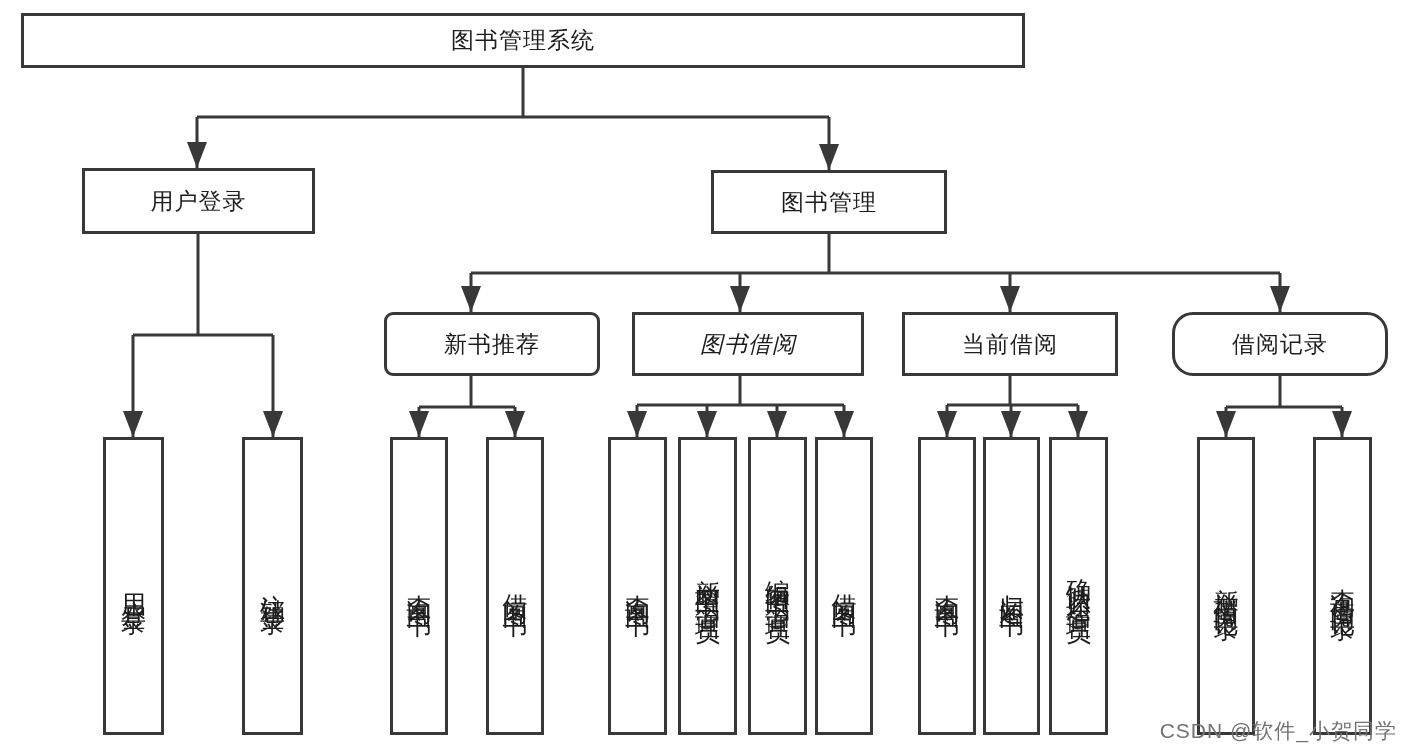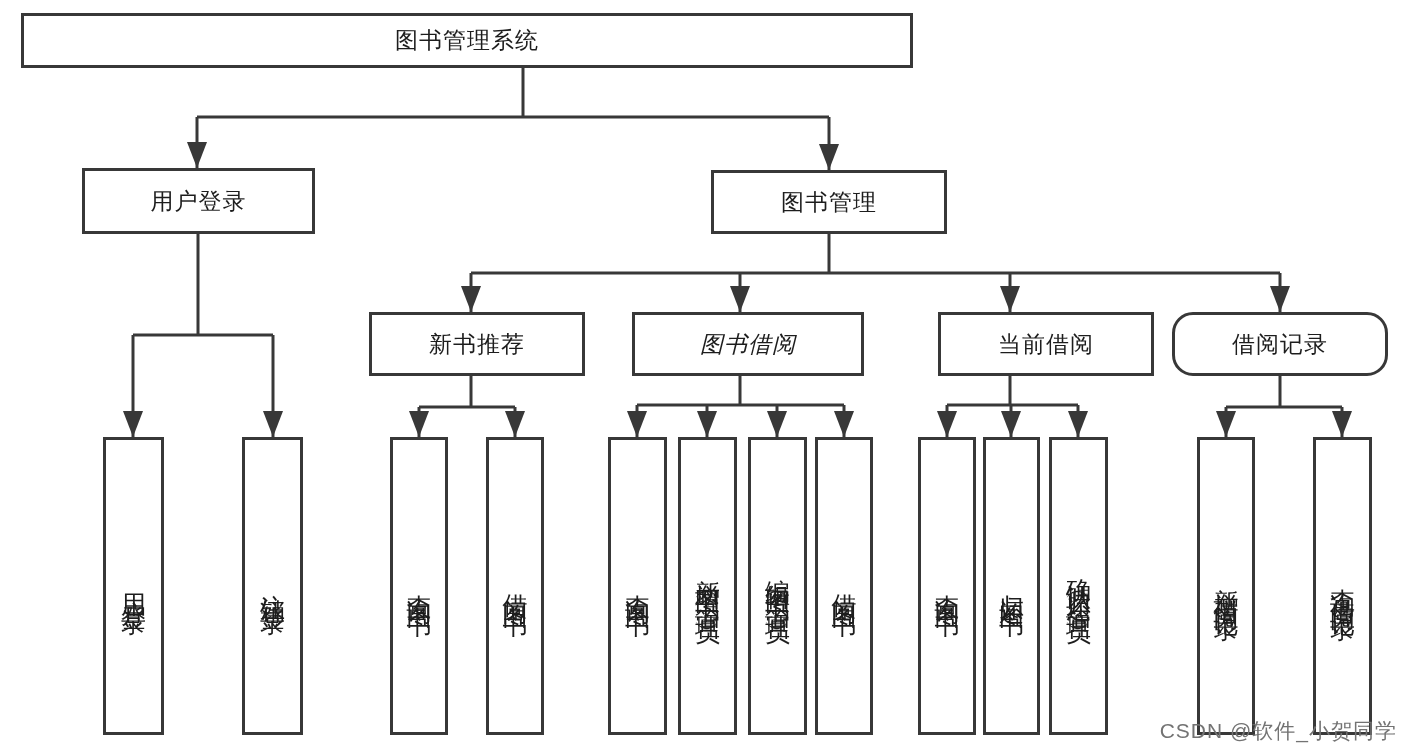--- a/index.html
+++ b/index.html
@@ -59,38 +59,38 @@
       <line x1="777" y1="405" x2="777" y2="437" marker-end="url(#arrow)"></line>
       <line x1="844" y1="405" x2="844" y2="437" marker-end="url(#arrow)"></line>
       <line x1="947" y1="405" x2="947" y2="437" marker-end="url(#arrow)"></line>
       <line x1="1011" y1="405" x2="1011" y2="437" marker-end="url(#arrow)"></line>
       <line x1="1078" y1="405" x2="1078" y2="437" marker-end="url(#arrow)"></line>
       <line x1="1226" y1="407" x2="1226" y2="437" marker-end="url(#arrow)"></line>
       <line x1="1342" y1="407" x2="1342" y2="437" marker-end="url(#arrow)"></line>
     </g>
   </svg>
 
-  <div class="node" style="left:21px;top:13px;width:892px;height:55px;">
+  <div class="node" style="left:21px;top:13px;width:1004px;height:55px;">
     <span class="hlabel">图书管理系统</span>
   </div>
 
   <div class="node" style="left:82px;top:168px;width:233px;height:66px;">
     <span class="hlabel">用户登录</span>
   </div>
   <div class="node" style="left:711px;top:170px;width:236px;height:64px;">
     <span class="hlabel">图书管理</span>
   </div>
 
-  <div class="node" style="left:369px;top:312px;width:216px;height:64px;">
+  <div class="node" style="left:384px;top:312px;width:216px;height:64px;border-radius:9px;">
     <span class="hlabel">新书推荐</span>
   </div>
   <div class="node" style="left:632px;top:312px;width:232px;height:64px;font-style:italic;">
     <span class="hlabel">图书借阅</span>
   </div>
-  <div class="node" style="left:938px;top:312px;width:216px;height:64px;">
+  <div class="node" style="left:902px;top:312px;width:216px;height:64px;">
     <span class="hlabel">当前借阅</span>
   </div>
   <div class="node" style="left:1172px;top:312px;width:216px;height:64px;border-radius:21px;">
     <span class="hlabel">借阅记录</span>
   </div>
 
   <div class="node" style="left:103px;top:437px;width:61px;height:298px;">
     <span class="vlabel">用户登录</span>
   </div>
   <div class="node" style="left:242px;top:437px;width:61px;height:298px;">

